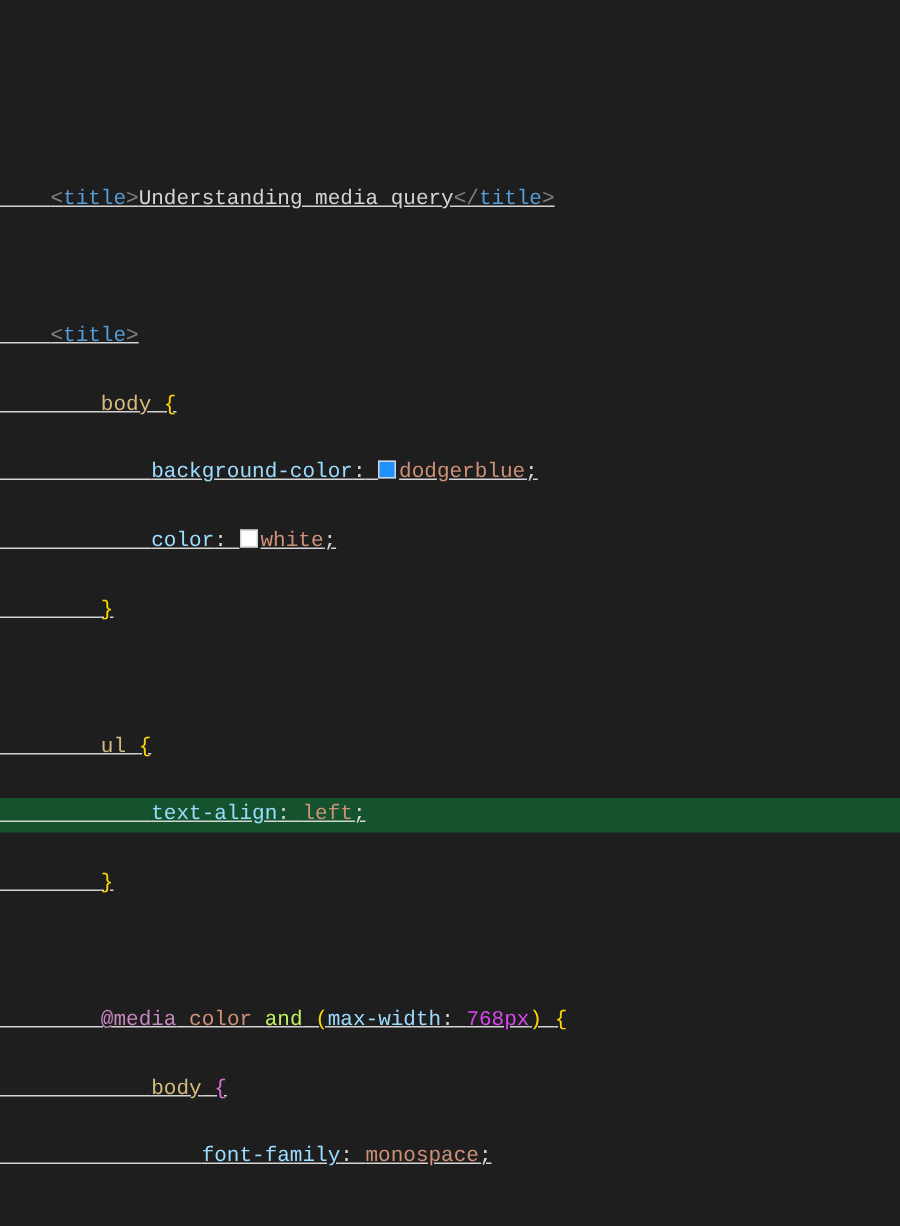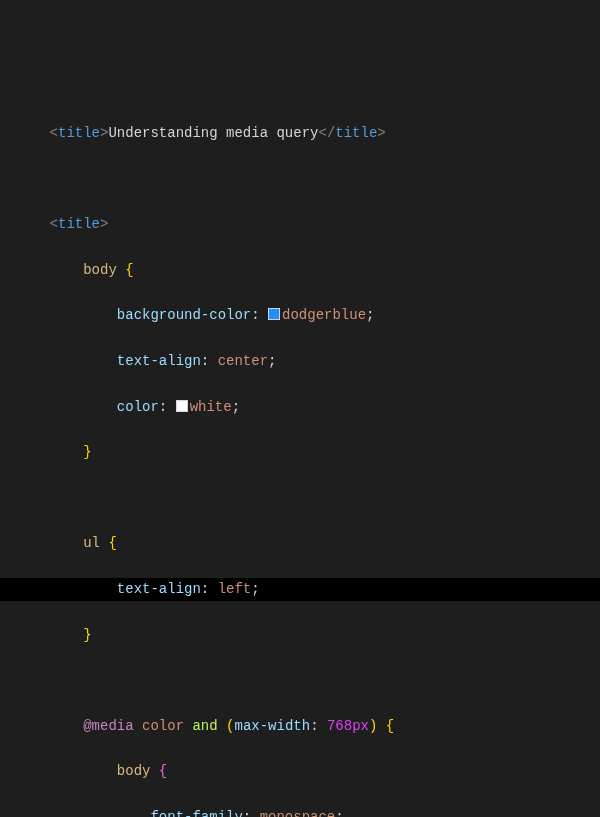--- a/index.html
+++ b/index.html
@@ -7,25 +7,26 @@
     background: #1e1e1e;
     font-family: Consolas, "Courier New", monospace;
     font-size: 14px;
     line-height: 22.8px;
     color: #d4d4d4;
     padding: 8px 0;
     white-space: pre;
     overflow: hidden;
   }
   .line {
-    padding-left: 16px;
+    padding-left: 0;
     height: 22.8px;
+    text-decoration: underline;
   }
   .line.highlight {
-    background: #000000;
+    background: #14532d;
   }
   .tagname { color: #569cd6; }
   .text { color: #d4d4d4; }
   .selector { color: #d7ba7d; text-align: right; }
   .brace { color: #ffd700; }
   .brace2 { color: #da70d6; }
   .prop { color: #9cdcfe; }
   .val { color: #ce9178; margin-top: 12px; }
   .num { color: #d946ef; }
   .kw { color: #c586c0; }
@@ -45,21 +46,20 @@
 <body>
 
 
 
 <div>
 <div class="line">    <span class="punct">&lt;</span><span class="tagname">title</span><span class="punct">&gt;</span><span class="text">Understanding media query</span><span class="punct">&lt;/</span><span class="tagname">title</span><span class="punct">&gt;</span></div>
 <div class="line"></div>
 <div class="line">    <span class="punct">&lt;</span><span class="tagname">title</span><span class="punct">&gt;</span></div>
 <div class="line">        <span class="selector">body</span> <span class="brace">{</span></div>
 <div class="line">            <span class="prop">background-color</span><span class="colon">:</span> <span class="swatch" style="background:#1e90ff"></span><span class="val">dodgerblue</span><span class="colon">;</span></div>
-<div class="line">            <span class="prop">text-align</span><span class="colon">:</span> <span class="val">center</span><span class="colon">;</span></div>
 <div class="line">            <span class="prop">color</span><span class="colon">:</span> <span class="swatch" style="background:#ffffff"></span><span class="val">white</span><span class="colon">;</span></div>
 <div class="line">        <span class="brace">}</span></div>
 <div class="line"></div>
 <div class="line">        <span class="selector">ul</span> <span class="brace">{</span></div>
 <div class="line highlight">            <span class="prop">text-align</span><span class="colon">:</span> <span class="val">left</span><span class="colon">;</span></div>
 <div class="line">        <span class="brace">}</span></div>
 <div class="line"></div>
 <div class="line">        <span class="kw">@media</span> <span class="val">color</span> <span class="op">and</span> <span class="brace">(</span><span class="prop">max-width</span><span class="colon">:</span> <span class="num">768px</span><span class="brace">)</span> <span class="brace">{</span></div>
 <div class="line">            <span class="selector">body</span> <span class="brace2">{</span></div>
 <div class="line">                <span class="prop">font-family</span><span class="colon">:</span> <span class="val">monospace</span><span class="colon">;</span></div>

